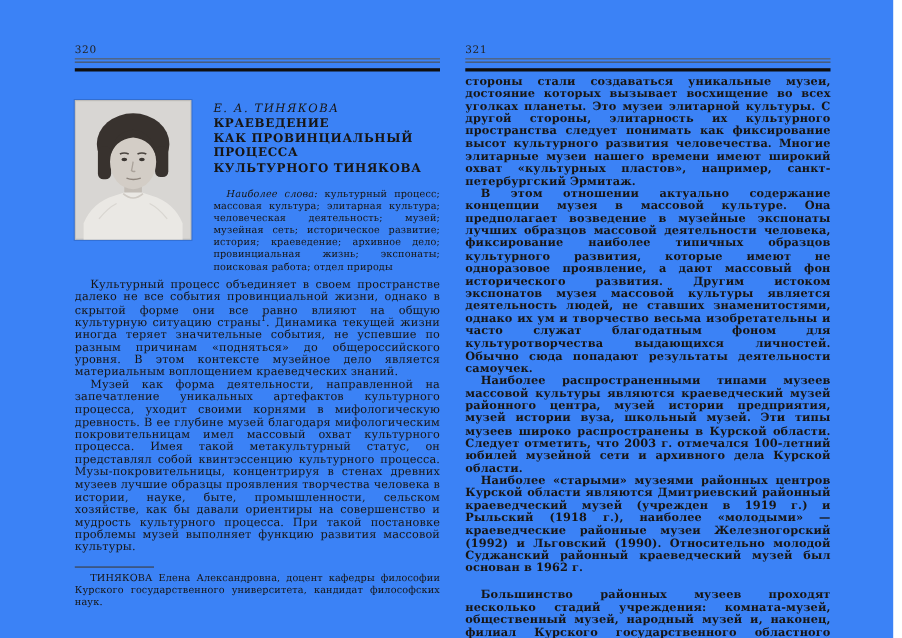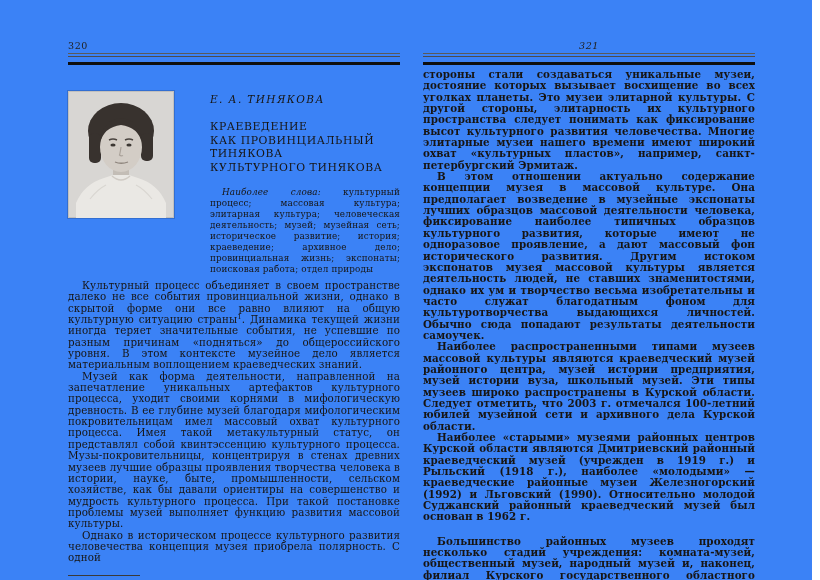--- a/index.html
+++ b/index.html
@@ -6,30 +6,30 @@
   .canvas{
     position:relative;width:812px;height:580px;background:#3b82f6;
     font-family:"DejaVu Serif", serif;color:#171513;overflow:hidden;
   }
   .page{position:absolute;top:40px;width:332px;}
   .page-left{left:68px;}
   .page-right{left:423px;}
 
   
   .pagenum-row{font-size:9.5px;letter-spacing:.6px;border-bottom:1px solid #5a5a5a;padding-bottom:2px;color:#222;}
-  .pagenum-right{text-align:center;font-style:italic;}
+  .pagenum-right{text-align:left;}
   .double-rule{margin-top:2px;height:5px;border-top:1px solid #4c4c4c;border-bottom:3px solid #0f0f0f;}
 
   
-  .title-block{margin-top:26px;display:flex;gap:16px;}
+  .title-block{margin-top:26px;display:flex;}
   .photo{width:106px;height:127px;flex:none;outline:1px solid rgba(0,0,0,.15);}
   .photo svg{display:block;}
   .title-col{margin-left:20px;flex:1;min-width:0;}
   .author{font-style:italic;font-size:10.5px;letter-spacing:1.4px;margin-top:2px;}
-  .title{font-weight:normal;font-size:10.8px;line-height:13.5px;letter-spacing:.6px;margin-top:15px;}
+  .title{font-weight:bold;font-size:10.8px;line-height:13.5px;letter-spacing:.6px;}
   .keywords{margin:13px 0 0 0;font-size:8.8px;line-height:11px;text-align:justify;text-indent:12px;letter-spacing:.15px;}
   .kw-label{font-style:italic;}
 
   
   .body-text{margin-top:5px;font-size:10.3px;line-height:11.35px;text-align:justify;letter-spacing:.1px;}
   .page-right .body-text{margin-top:4px;font-weight:bold;}
   .para{margin:0;text-indent:14px;}
   .no-indent{text-indent:0;}
   .para-gap{margin-top:13px;}
   sup.fnref{font-size:7px;line-height:0;vertical-align:super;}
@@ -78,31 +78,30 @@
 
           <path d="M8,127 L8,112 Q16,93 36,87 L45,84 L61,84 L70,87 Q90,93 98,112 L98,127 Z" fill="#eae8e4"></path>
           <path d="M44,85 Q53,93 62,85" stroke="#cfcac4" stroke-width="1.5" fill="none"></path>
           <path d="M22,108 Q30,98 38,94 M84,108 Q76,98 68,94" stroke="#d9d6d1" stroke-width="1.2" fill="none"></path>
         </svg>
       </div>
       <div class="title-col">
         <div class="author">Е. А. ТИНЯКОВА</div>
         <div class="title">
           <div>КРАЕВЕДЕНИЕ</div>
-          <div>КАК ПРОВИНЦИАЛЬНЫЙ ТИНЯКОВА</div>
+          <div>КАК ПРОВИНЦИАЛЬНЫЙ ПРОЦЕССА</div>
           <div>КУЛЬТУРНОГО ТИНЯКОВА</div>
         </div>
         <p class="keywords"><span class="kw-label">Наиболее слова:</span><span> культурный процесс; массовая культура; элитарная культура; человеческая деятельность; музей; музейная сеть; историческое развитие; история; краеведение; архивное дело; провинциальная жизнь; экспонаты; поисковая работа; отдел природы</span></p>
       </div>
     </div>
 
     <div class="body-text">
       <p class="para"><span>Культурный процесс объединяет в своем пространстве далеко не все события провинциальной жизни, однако в скрытой форме они все равно влияют на общую культурную ситуацию страны</span><sup class="fnref">1</sup><span>. Динамика текущей жизни иногда теряет значительные события, не успевшие по разным причинам «подняться» до общероссийского уровня. В этом контексте музейное дело является материальным воплощением краеведческих знаний.</span></p>
       <p class="para">Музей как форма деятельности, направленной на запечатление уникальных артефактов культурного процесса, уходит своими корнями в мифологическую древность. В ее глубине музей благодаря мифологическим покровительницам имел массовый охват культурного процесса. Имея такой метакультурный статус, он представлял собой квинтэссенцию культурного процесса. Музы-покровительницы, концентрируя в стенах древних музеев лучшие образцы проявления творчества человека в истории, науке, быте, промышленности, сельском хозяйстве, как бы давали ориентиры на совершенство и мудрость культурного процесса. При такой постановке проблемы музей выполняет функцию развития массовой культуры.</p>
-      <p class="para">Однако в историческом процессе культурного развития человечества концепция музея приобрела полярность. С одной</p>
     </div>
 
     <div class="footnote-block">
       <div class="footnote-rule"></div>
       <p class="footnote-text">ТИНЯКОВА Елена Александровна, доцент кафедры философии Курского государственного университета, кандидат философских наук.</p>
     </div>
   </section>
 
   <section class="page page-right">
     <header>

